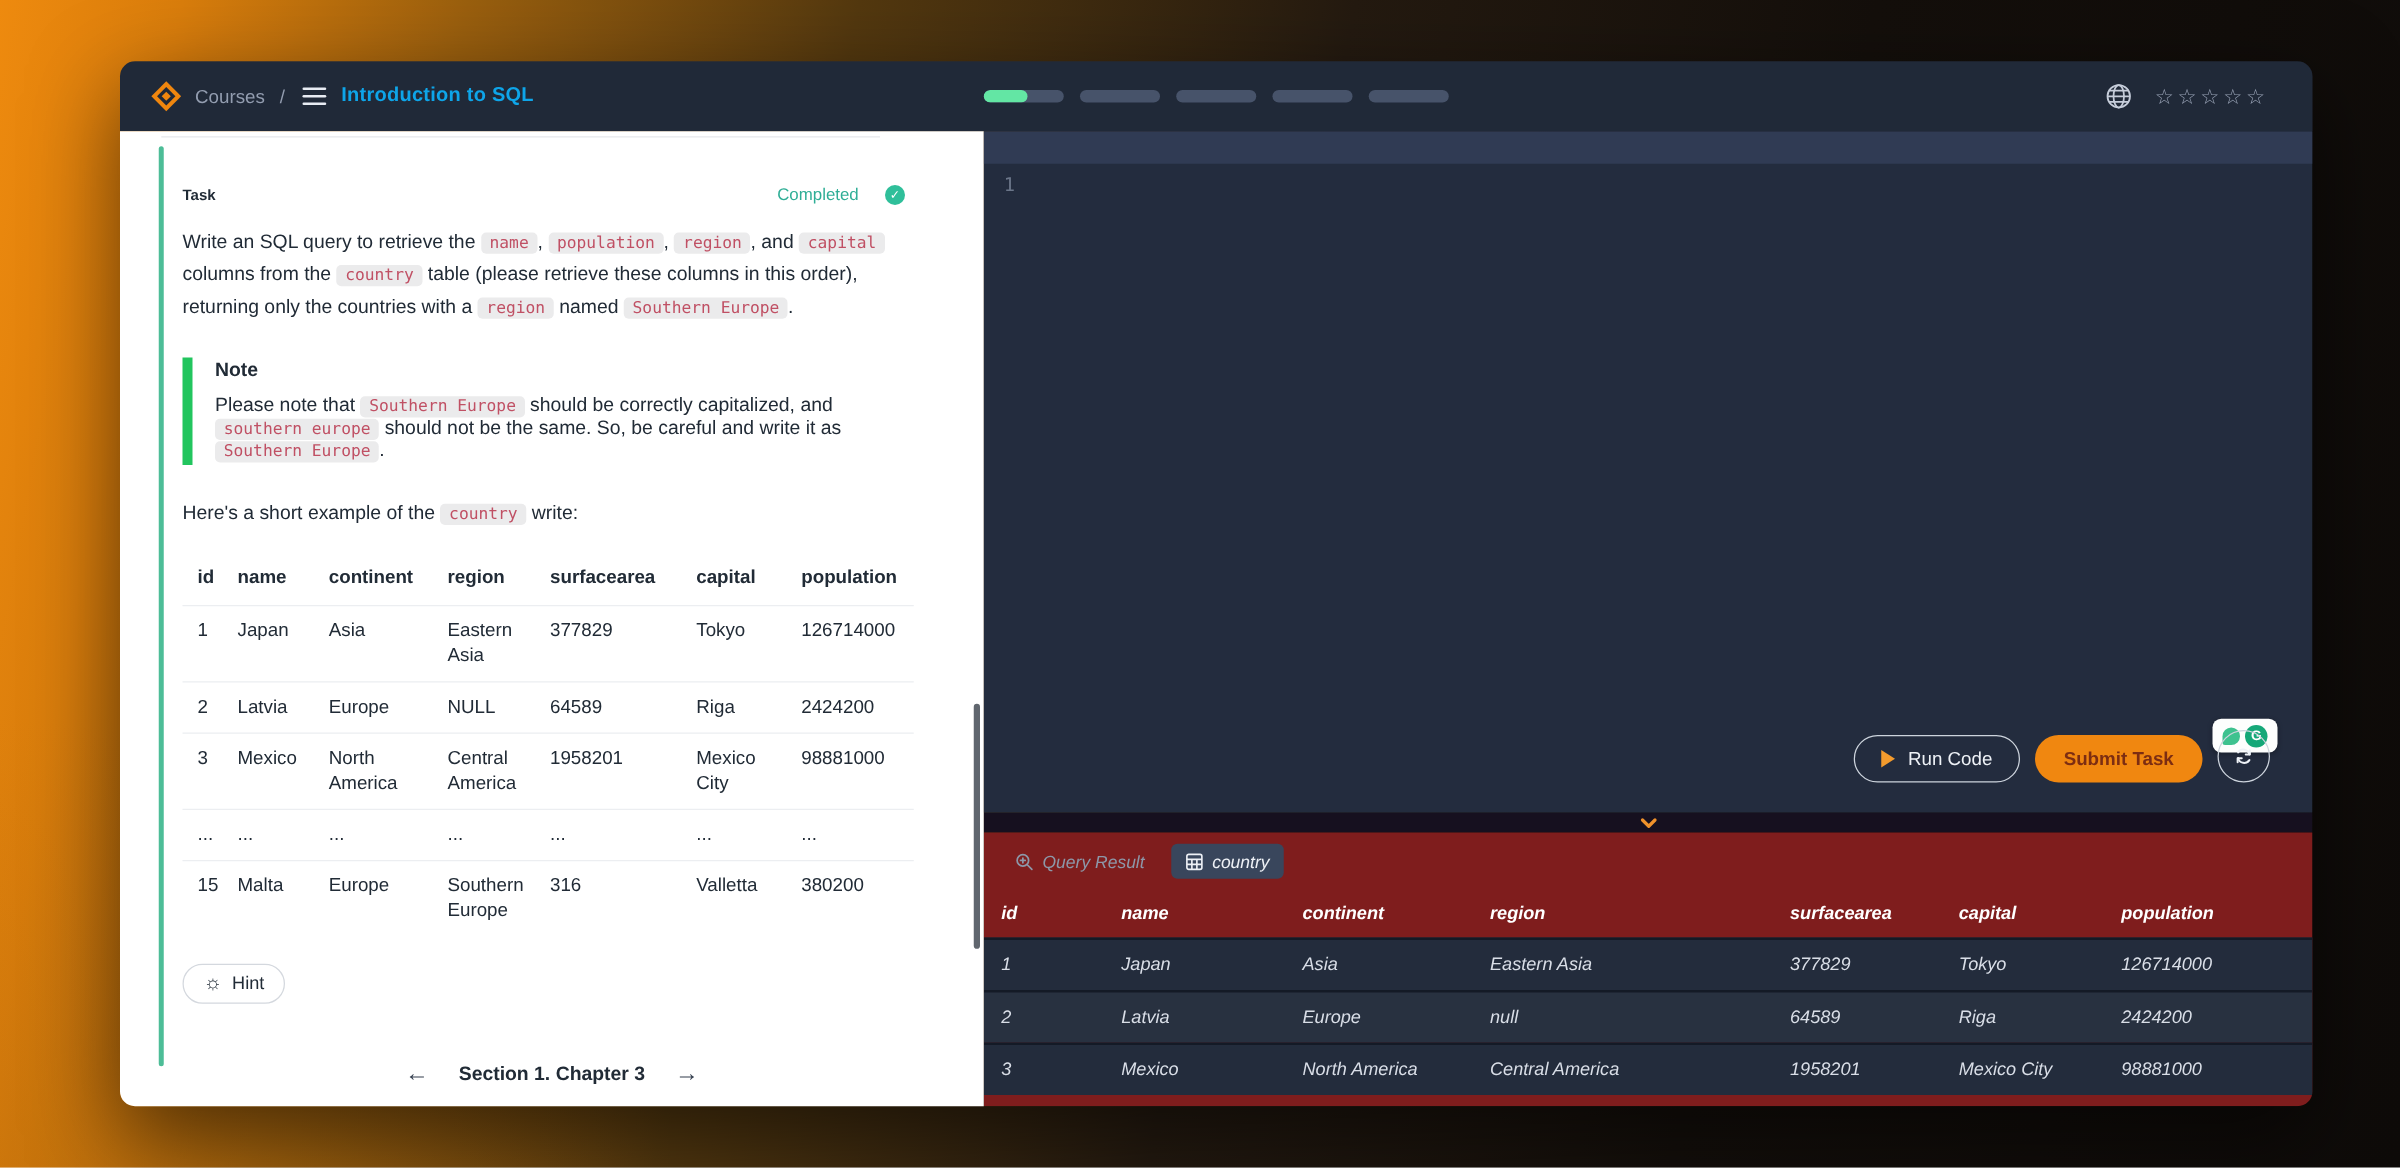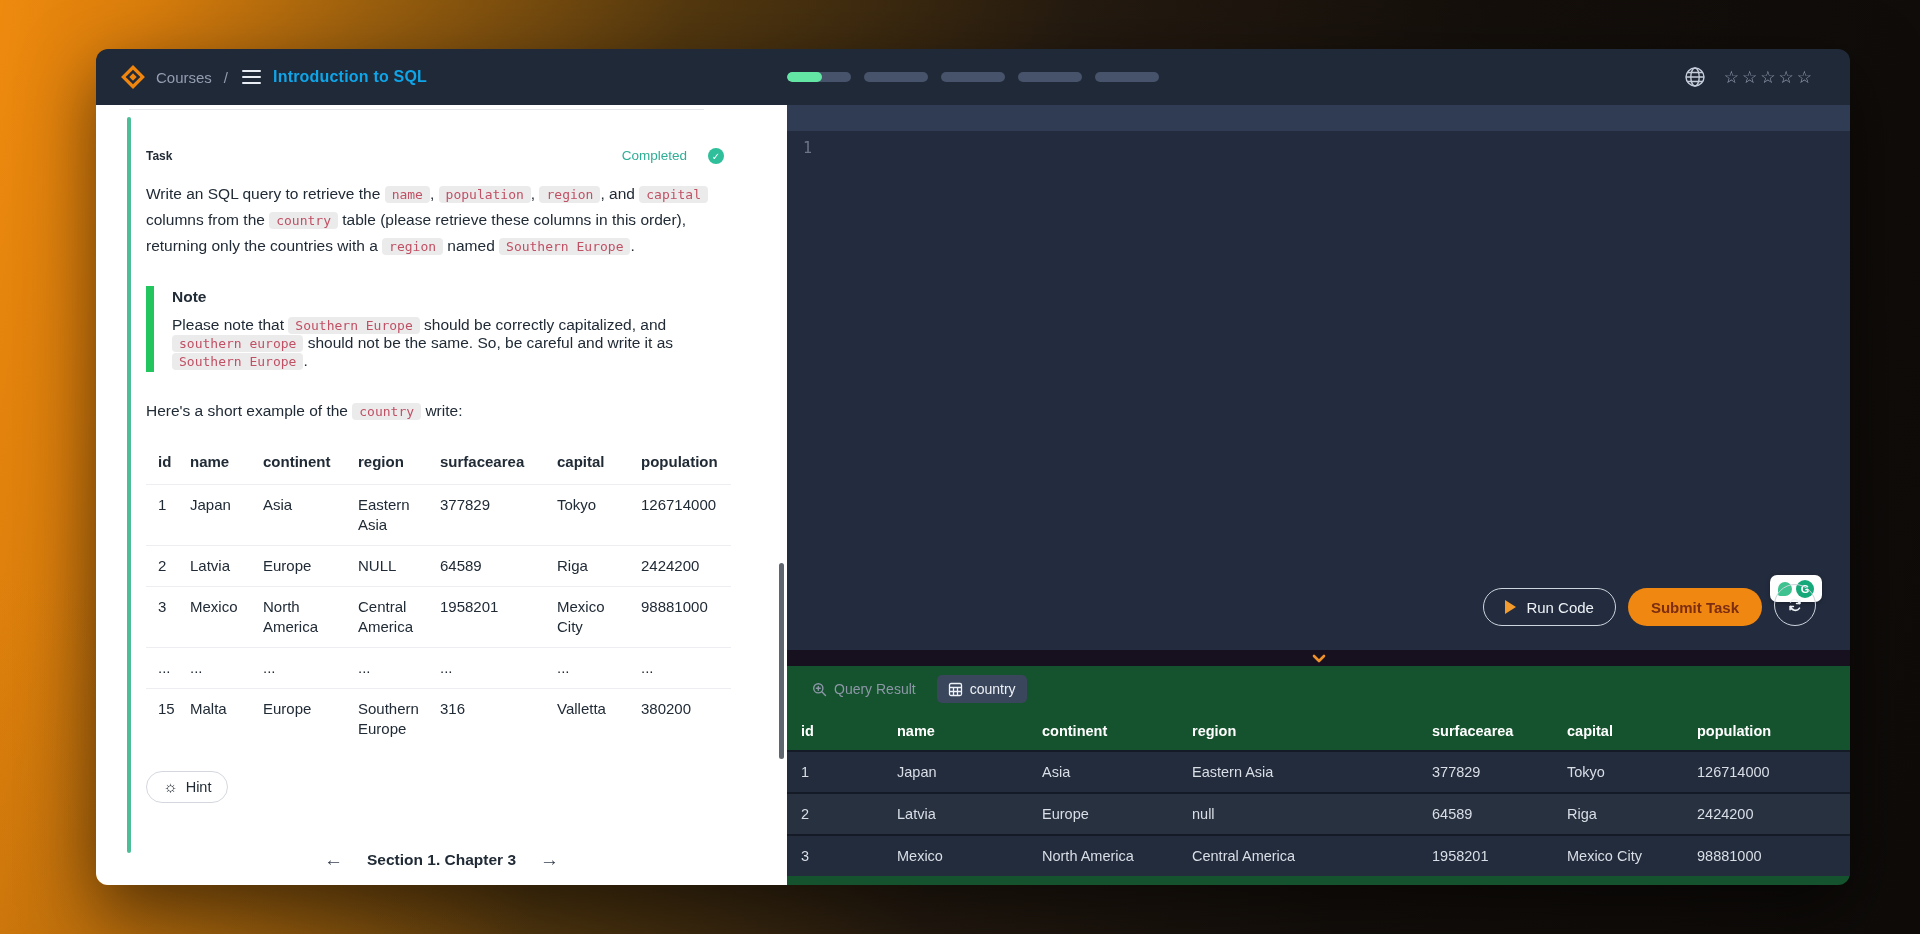--- a/index.html
+++ b/index.html
@@ -84,21 +84,21 @@
               display:flex; align-items:center; justify-content:center; }
   .actions { position:absolute; right:34px; bottom:24px; display:flex; align-items:flex-end; gap:12px; }
   .run-btn { display:flex; align-items:center; gap:10px; height:38px; padding:0 21px; border-radius:19px;
              border:1px solid #cdd4dd; background:transparent; color:#eef2f7; font-size:15px; cursor:pointer; font-family:inherit; }
   .play { width:0; height:0; border-left:11px solid #f39b2d; border-top:7px solid transparent; border-bottom:7px solid transparent; }
   .submit-btn { height:38px; padding:0 23px; border-radius:19px; border:none; background:#f08710; color:#7c2d12;
                 font-size:15px; font-weight:700; cursor:pointer; font-family:inherit; }
   .refresh-btn { width:42px; height:42px; border-radius:50%; border:1px solid #cdd4dd; background:transparent;
                  display:flex; align-items:center; justify-content:center; cursor:pointer; }
   .divider { height:16px; flex:0 0 16px; background:#16101f; display:flex; align-items:center; justify-content:center; cursor:pointer; }
-  .results { flex:1; background:#14532d; }
+  .results { flex:1; background:#7f1d1d;font-style:italic; }
   .tabs { height:46px; display:flex; align-items:center; gap:10px; padding-left:14px; }
   .tab { display:flex; align-items:center; gap:7px; color:#8d97a8; font-size:14px; padding:6px 11px; border-radius:5px; cursor:pointer; }
   .tab.active { background:#39465c; color:#eef1f6; }
   .tab .ic { display:flex; }
   .res-table { font-size:14.5px; color:#d9dee7; }
   .res-row { display:grid; grid-template-columns:100px 145px 150px 240px 135px 130px 1fr; }
   .res-row > div { padding:0 10px; height:40px; display:flex; align-items:center; white-space:nowrap; }
   .res-row > div:first-child { padding-left:14px; }
   .res-head > div { height:38px; font-weight:700; color:#ffffff; }
   #resBody .res-row { border-top:2px solid #141a26; }

